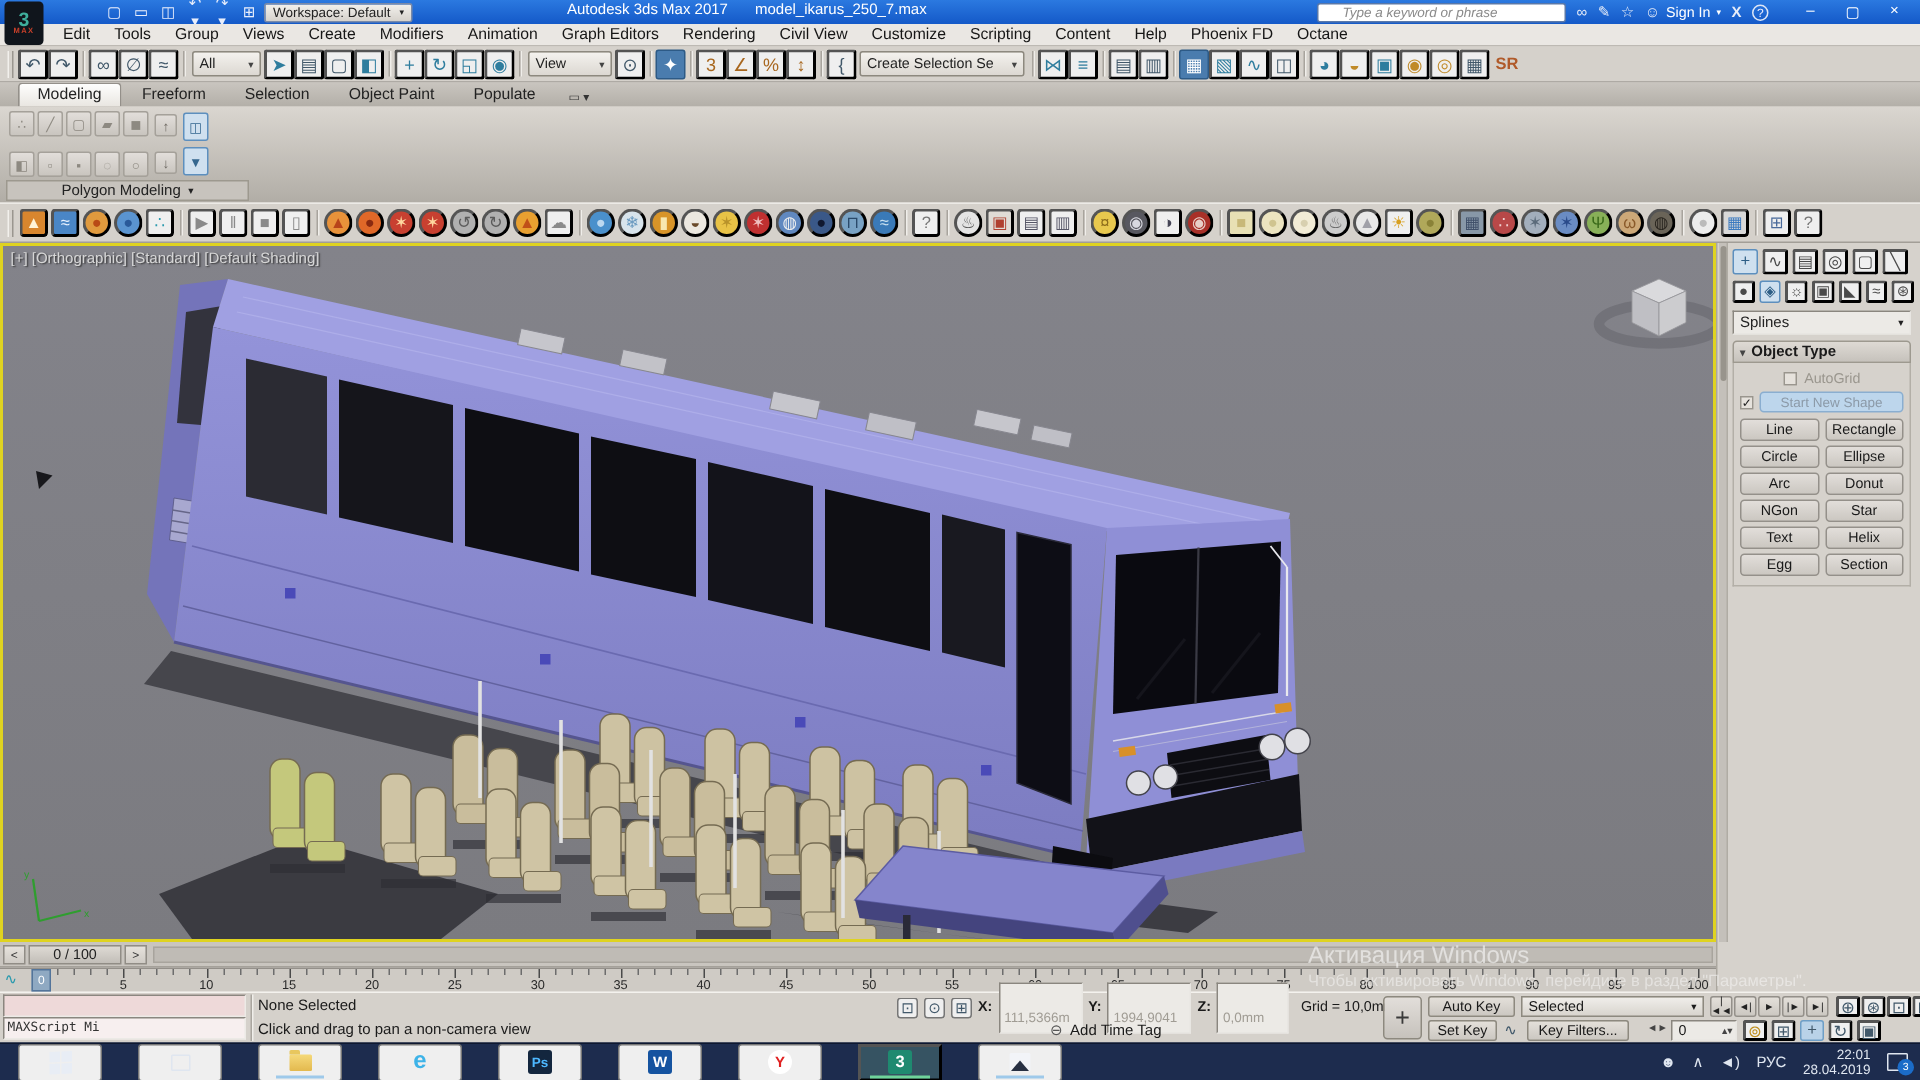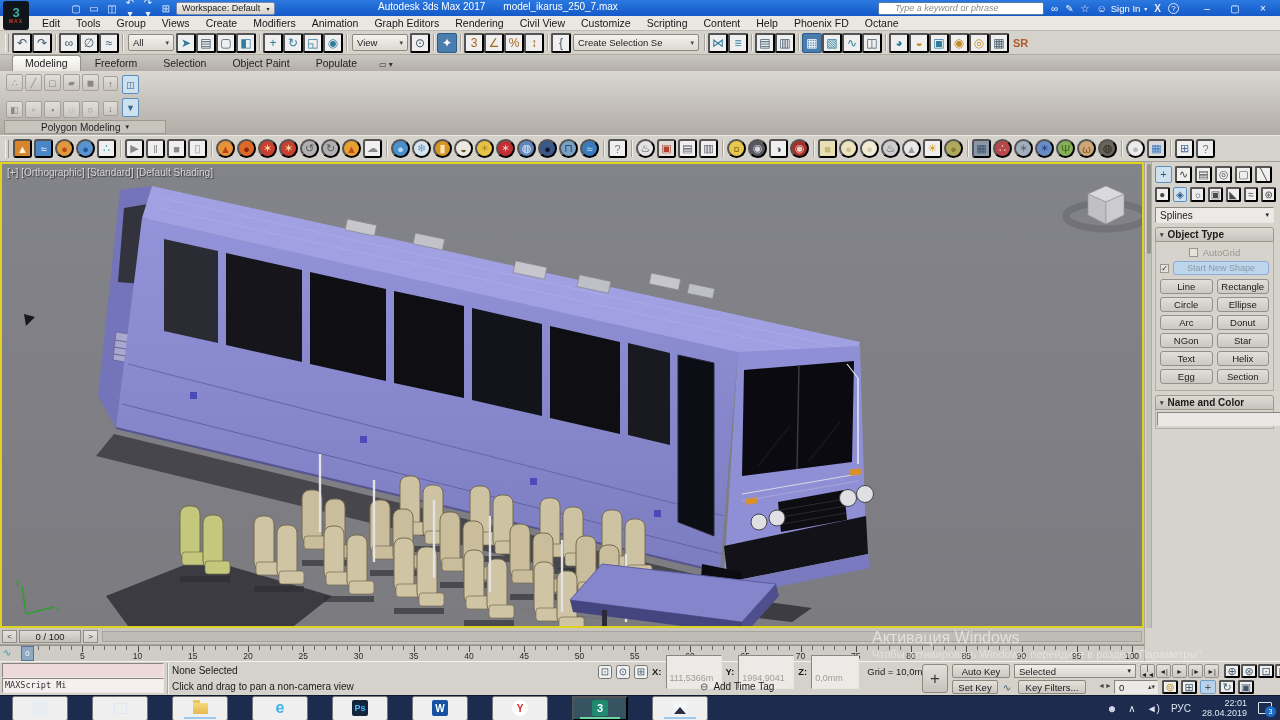--- a/index.html
+++ b/index.html
@@ -299,21 +299,21 @@
       <button class="tb-icon">⊙</button>
       <span class="tb-sep"></span>
       <button class="tb-icon pressed">✦</button>
       <span class="tb-sep"></span>
       <button class="tb-icon" style="color: rgb(168, 103, 31);">3</button>
       <button class="tb-icon" style="color: rgb(168, 103, 31);">∠</button>
       <button class="tb-icon" style="color: rgb(168, 103, 31);">%</button>
       <button class="tb-icon" style="color: rgb(168, 103, 31);">↕</button>
       <span class="tb-sep"></span>
       <button class="tb-icon">{</button>
-      <button class="tb-dd" style="width: 126px;">
+      <button class="tb-dd" style="width: 110px;">
         <span>Create Selection Se</span>
         <span class="dda">▾</span>
       </button>
       <span class="tb-sep"></span>
       <button class="tb-icon" style="color: rgb(46, 125, 158);">⋈</button>
       <button class="tb-icon" style="color: rgb(46, 125, 158);">≡</button>
       <span class="tb-sep"></span>
       <button class="tb-icon">▤</button>
       <button class="tb-icon">▥</button>
       <span class="tb-sep"></span>
@@ -636,30 +636,20 @@
             <button class="shape-btn">Ellipse</button>
             <button class="shape-btn">Arc</button>
             <button class="shape-btn">Donut</button>
             <button class="shape-btn">NGon</button>
             <button class="shape-btn">Star</button>
             <button class="shape-btn">Text</button>
             <button class="shape-btn">Helix</button>
             <button class="shape-btn">Egg</button>
             <button class="shape-btn">Section</button>
           </div>
-      </div>
-    </div>
-    <div class="rollout">
-      <div class="ro-head">
-        <span class="ra">▾</span>
-        <span>Name and Color</span>
-      </div>
-      <div class="ro-body nc-row">
-        <input class="nc-input" style="">
-
       </div>
     </div>
   </div>
 
   <div class="timebar">
     <div class="scrub">
       <button class="scrub-btn">&lt;</button>
       <div class="scrub-handle">0 / 100</div>
       <button class="scrub-btn">&gt;</button>
       <div class="scrub-track"></div>

